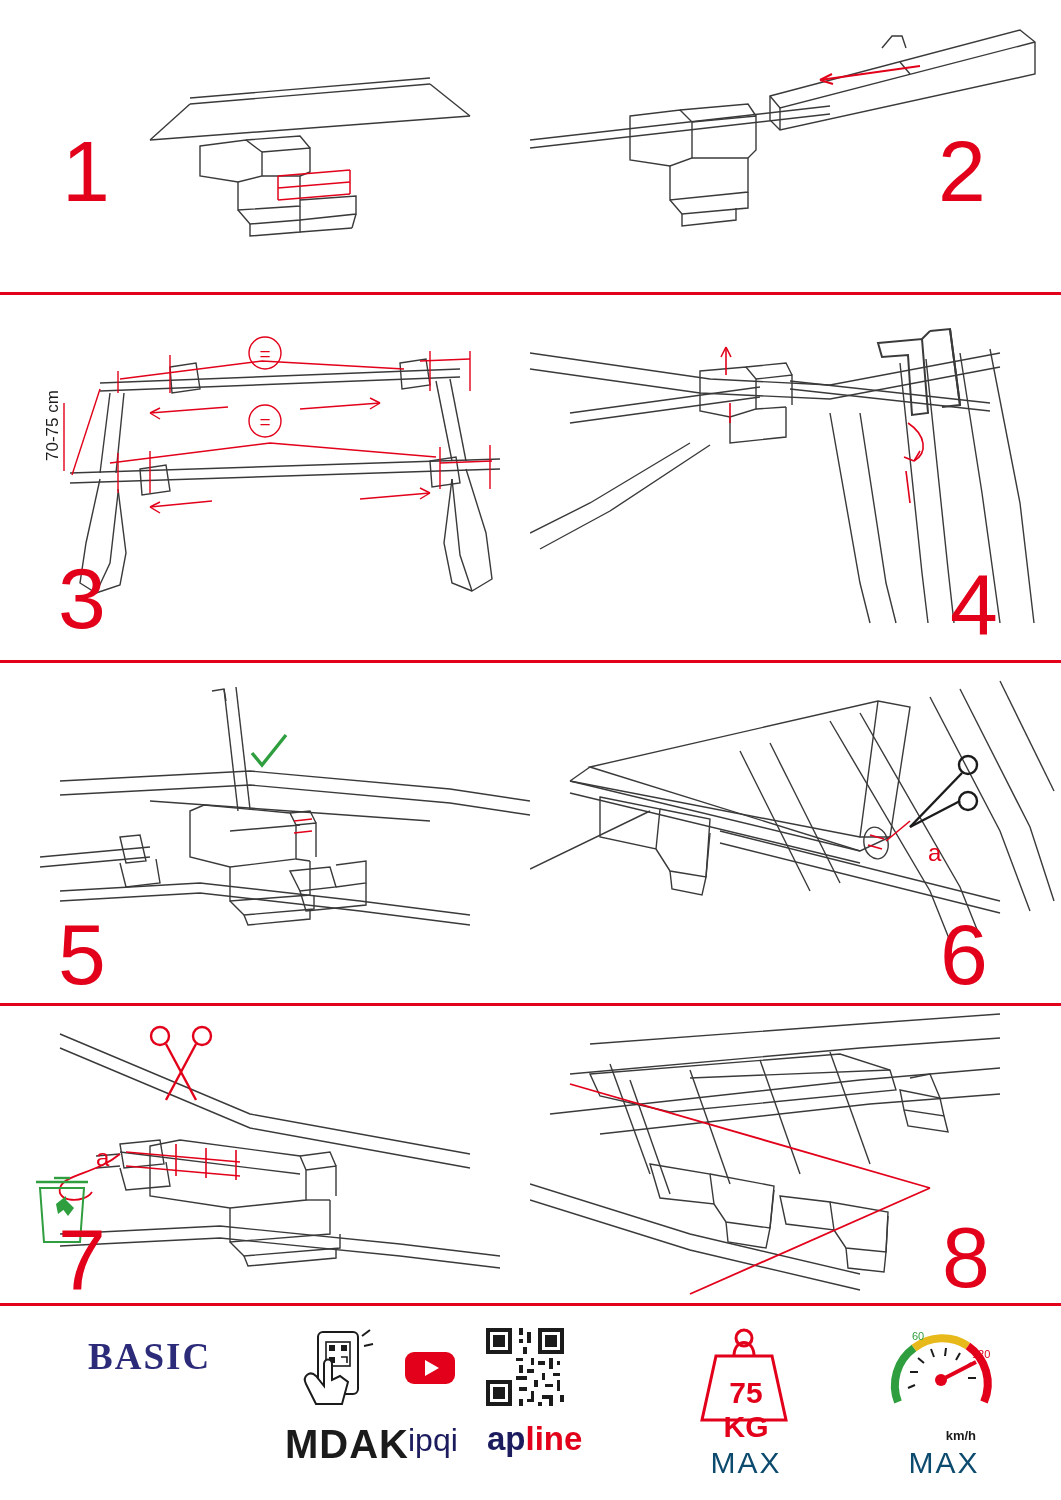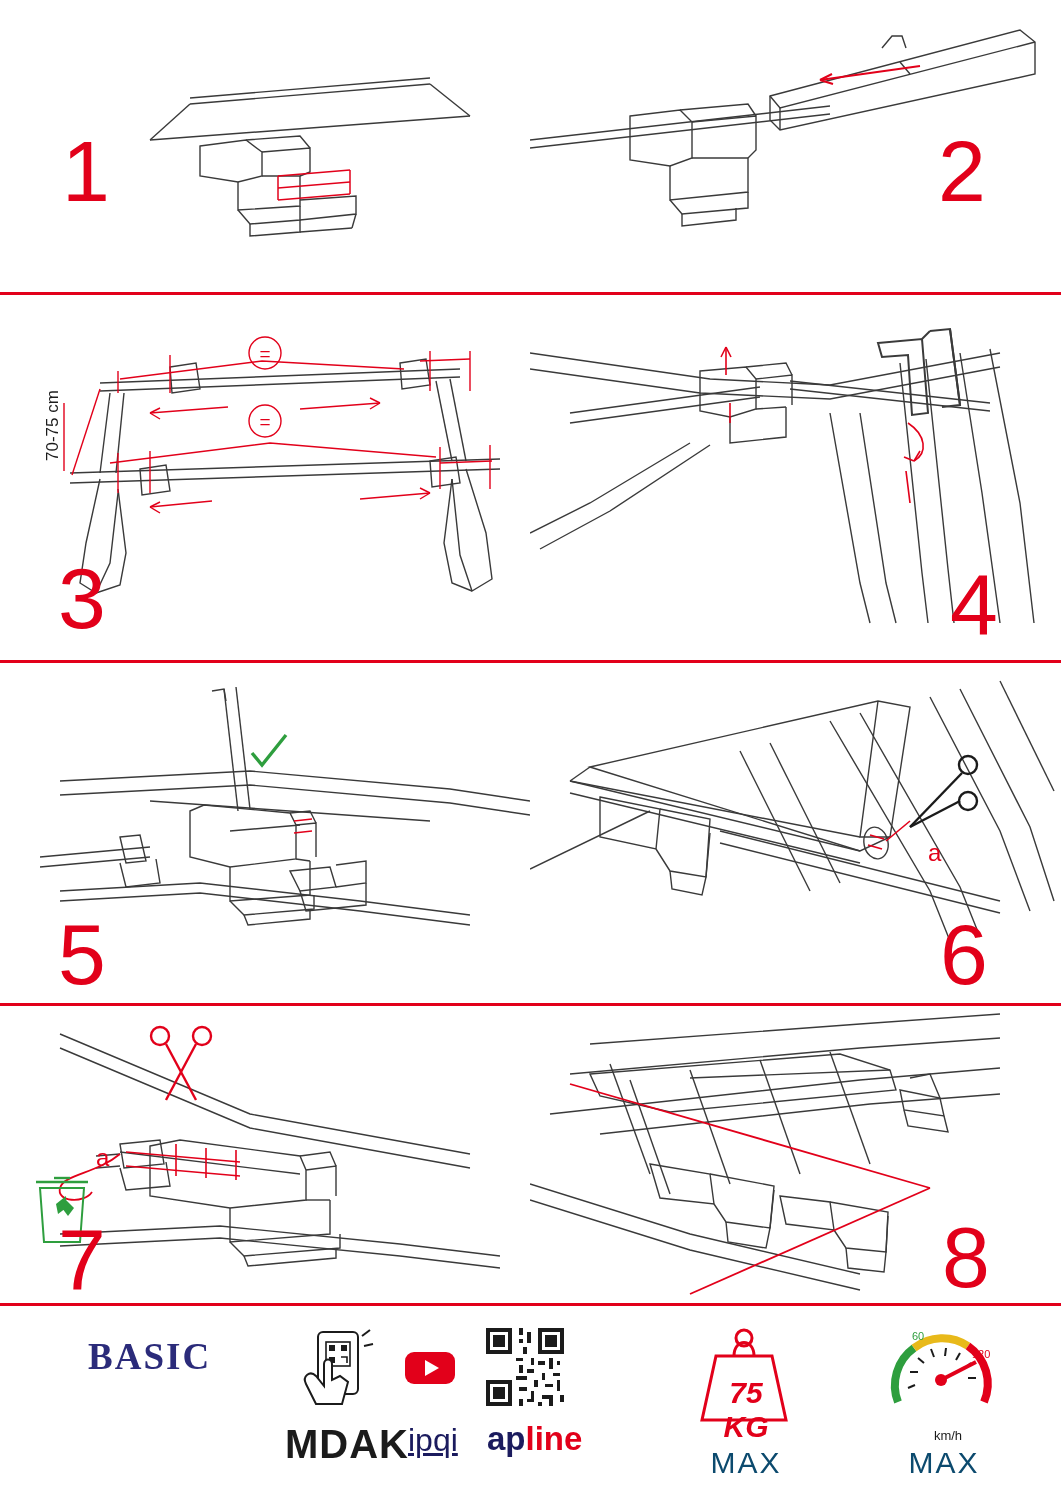--- a/index.html
+++ b/index.html
@@ -14,25 +14,25 @@
 
   .draw{position:absolute;left:0;top:0;}
 
   
   .brandrow{position:absolute;left:0;top:1310px;width:1061px;height:190px;}
   .basic{position:absolute;left:88px;top:25px;font-family:Liberation Serif, serif;
          font-weight:700;font-size:37px;letter-spacing:2px;color:#2b2b7a;}
   .accessory{position:absolute;left:68px;top:110px;font-size:34px;font-weight:700;color:#1b1b5e;}
   .accessory .part{color:#e2001a;}
   .mdak{position:absolute;left:285px;top:112px;font-size:40px;font-weight:700;color:#1b1b1b;letter-spacing:1px;}
-  .ipqi{position:absolute;left:408px;top:112px;font-size:32px;color:#1b1b5e;text-decoration:underline;}
+  .ipqi{position:absolute;left:408px;top:112px;font-size:32px;color:#1b1b5e;}
   .apline{position:absolute;left:487px;top:110px;font-size:33px;color:#1b1b5e;font-weight:bold;}
   .apline .li{color:#e2001a;}
   .maxlbl{position:absolute;font-size:30px;color:#0c4a6e;letter-spacing:2px;}
-  .kgtxt{position:absolute;font-size:30px;font-weight:700;color:#e2001a;font-style:italic;}
+  .kgtxt{position:absolute;font-size:30px;font-weight:700;color:#e2001a;}
   .kmh{position:absolute;font-size:13px;color:#1b1b1b;}
 </style>
 </head>
 <body>
 
 <div id="page">
 
   <div class="divider" style="top:292px;"></div>
   <div class="divider" style="top:660px;"></div>
   <div class="divider" style="top:1003px;"></div>
@@ -448,17 +448,17 @@
           <path d="M62 30 L61 38"></path>
           <path d="M76 35 L72 42"></path>
         <path d="M87 45 L81 50"></path>
           <path d="M92 60 L84 60"></path>
       </g>
       <circle cx="57" cy="62" r="6" fill="#e2001a"></circle>
       <path d="M57 62 L92 44" stroke="#e2001a" stroke-width="4" fill="none"></path>
       <text x="28" y="22" fill="#2e9e3e" font-size="11" font-family="Liberation Sans, sans-serif">60</text>
       <text x="88" y="40" fill="#e2001a" font-size="11" font-family="Liberation Sans, sans-serif">120</text>
     </svg>
-    <div class="kmh" style="left:920px;top:118px;width:56px;text-align:center;">km/h</div>
+    <div class="kmh" style="left:920px;top:118px;width:56px;text-align:right;font-weight:bold;">km/h</div>
     <div class="maxlbl" style="left:898px;top:136px;width:92px;text-align:center;">MAX</div>
   </div>
 
 </div>
 
 </body></html>

